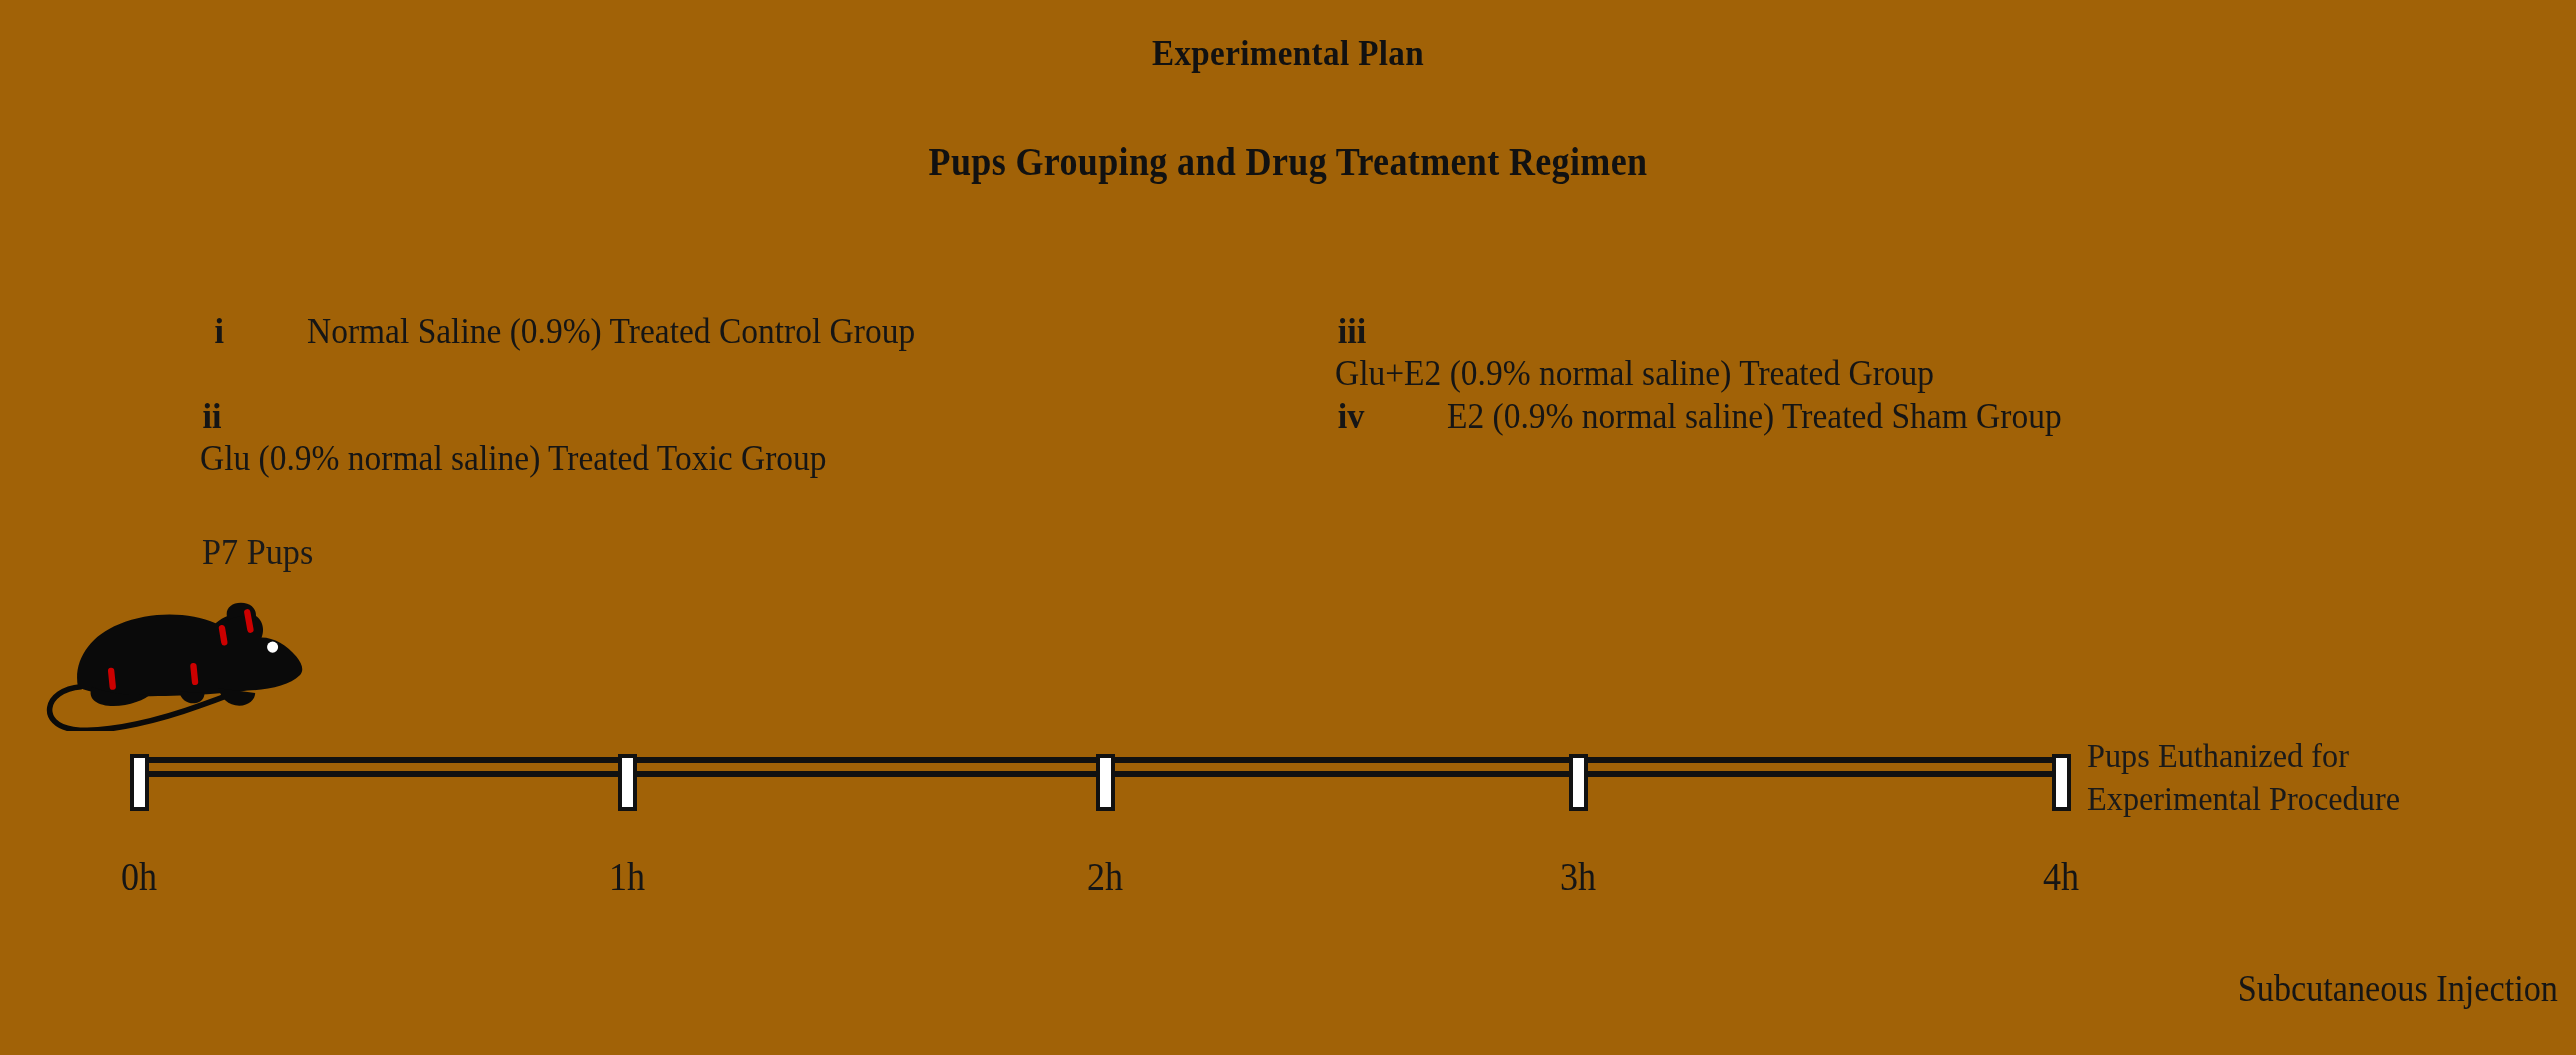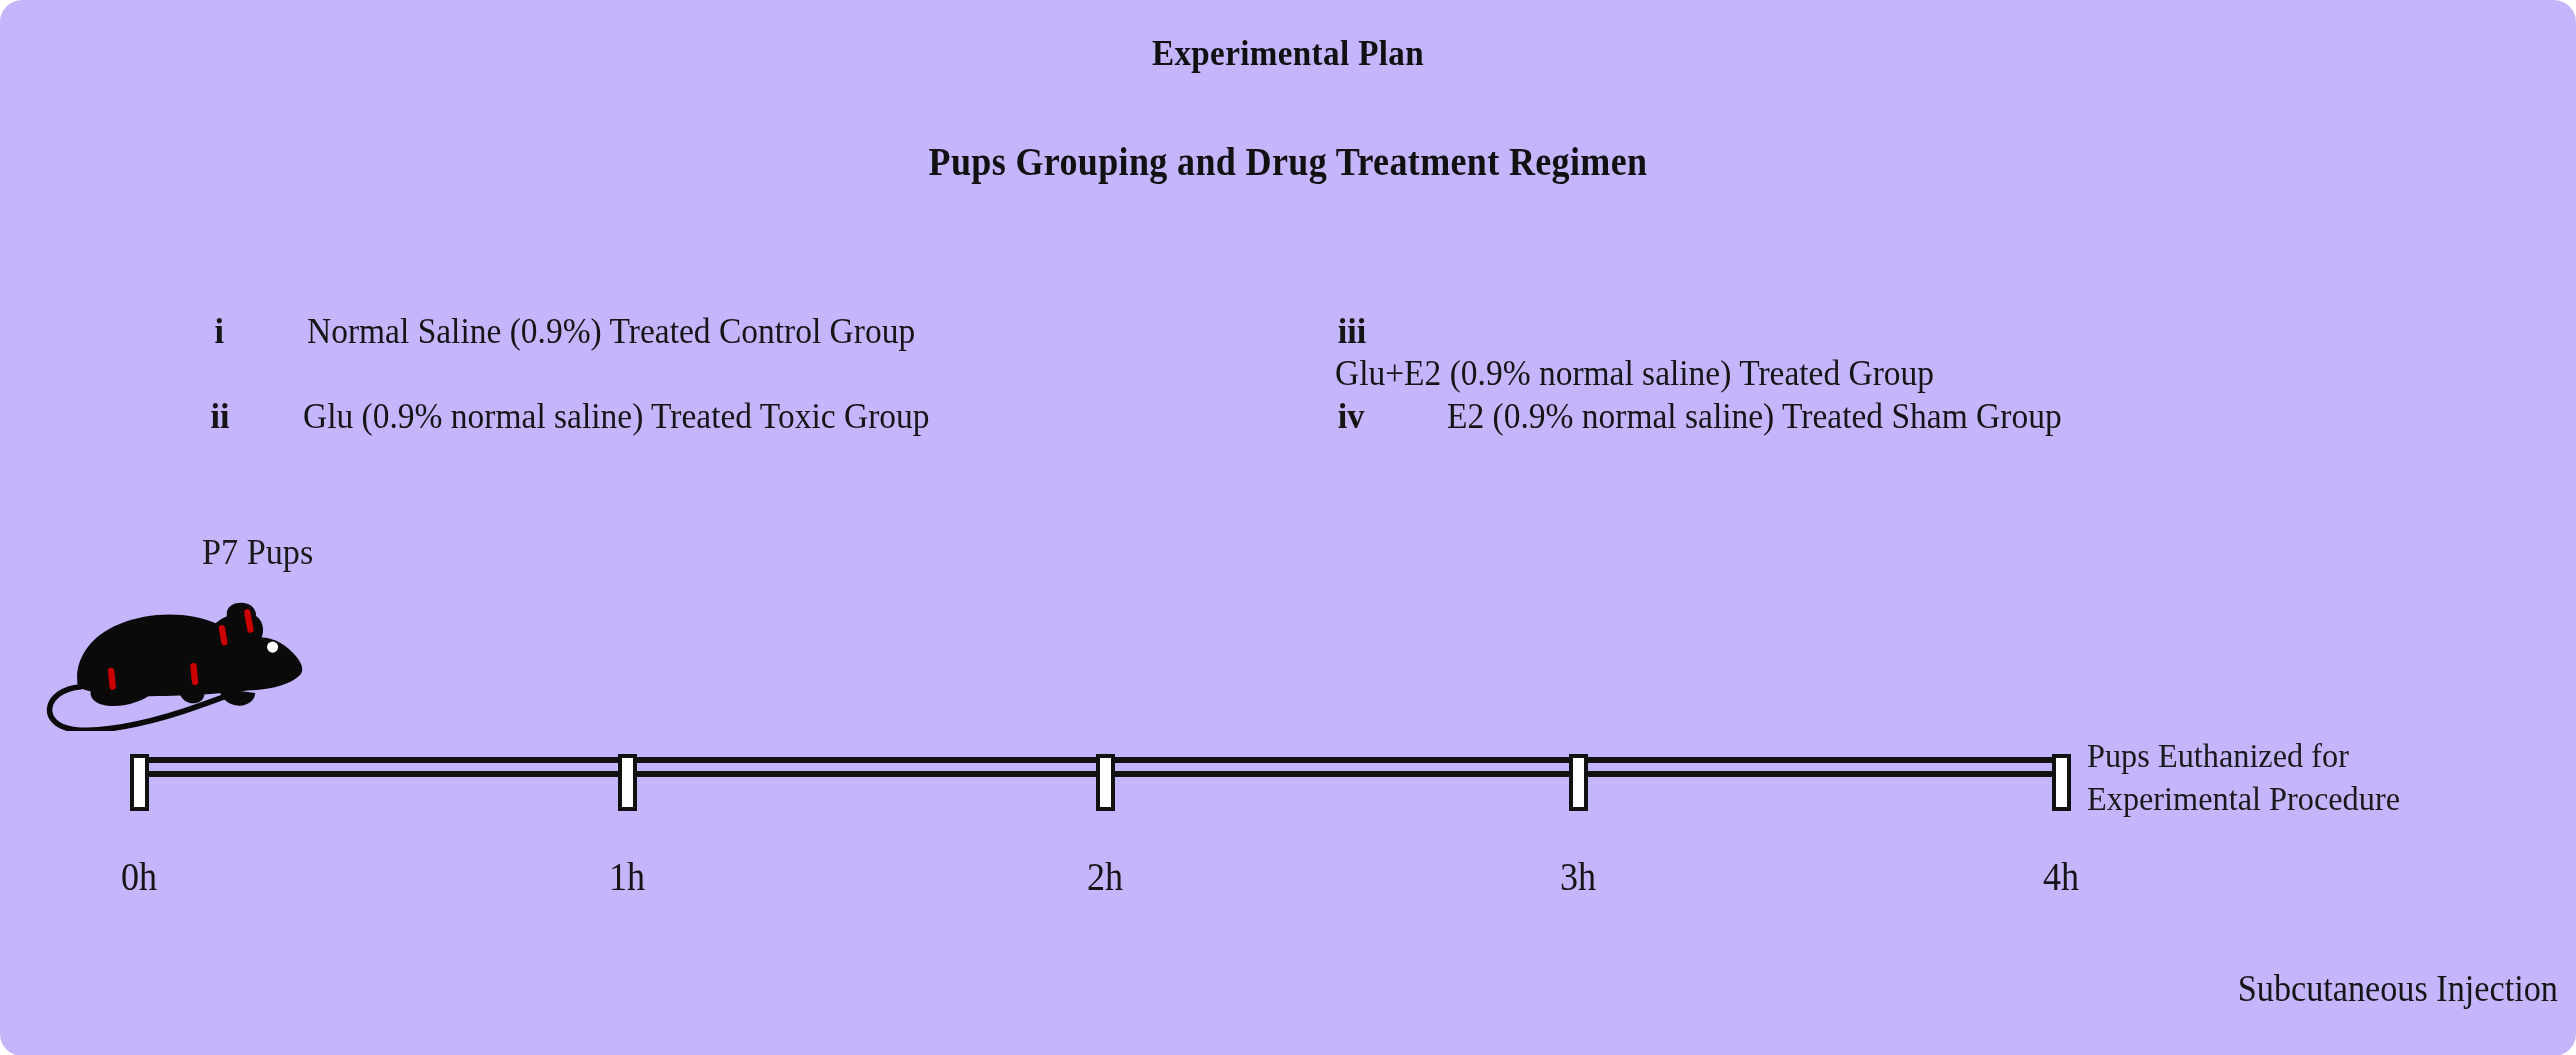--- a/index.html
+++ b/index.html
@@ -4,25 +4,24 @@
 <style>
   html, body {
     margin: 0;
     padding: 0;
     background: #ffffff;
   }
   #page {
     position: relative;
     width: 2576px;
     height: 1056px;
-    background: #c4b5fd;
+    background: #a16207;
     overflow: hidden;
     font-family: "Liberation Serif", "DejaVu Serif", serif;
     color: #1a1a1a;
-    border-radius: 22px;
   }
 
   
   .title {
     position: absolute;
     left: 0;
     width: 2576px;
     text-align: center;
     font-weight: bold;
     color: #111111;
@@ -52,21 +51,21 @@
     font-weight: bold;
     display: inline-block;
     transform: scaleX(0.95);
   }
   .group-row .grp-label {
     display: inline-block;
     transform: scaleX(0.93);
     transform-origin: left center;
   }
   #group-i   { left: 212px;  top: 310px; }
-  #group-ii  { left: 208px;  top: 395px; }
+  #group-ii  { left: 200px;  top: 395px; flex-direction: column; }
   #group-iii { left: 1335px; top: 310px; flex-direction: column; }
   #group-iv  { left: 1335px; top: 395px; }
 
   #group-i   .numeral { width: 95px; }
   #group-ii  .numeral { width: 95px; }
   #group-iii .numeral { width: 112px; }
   #group-iv  .numeral { width: 112px; }
 
   
   #p7-label {

